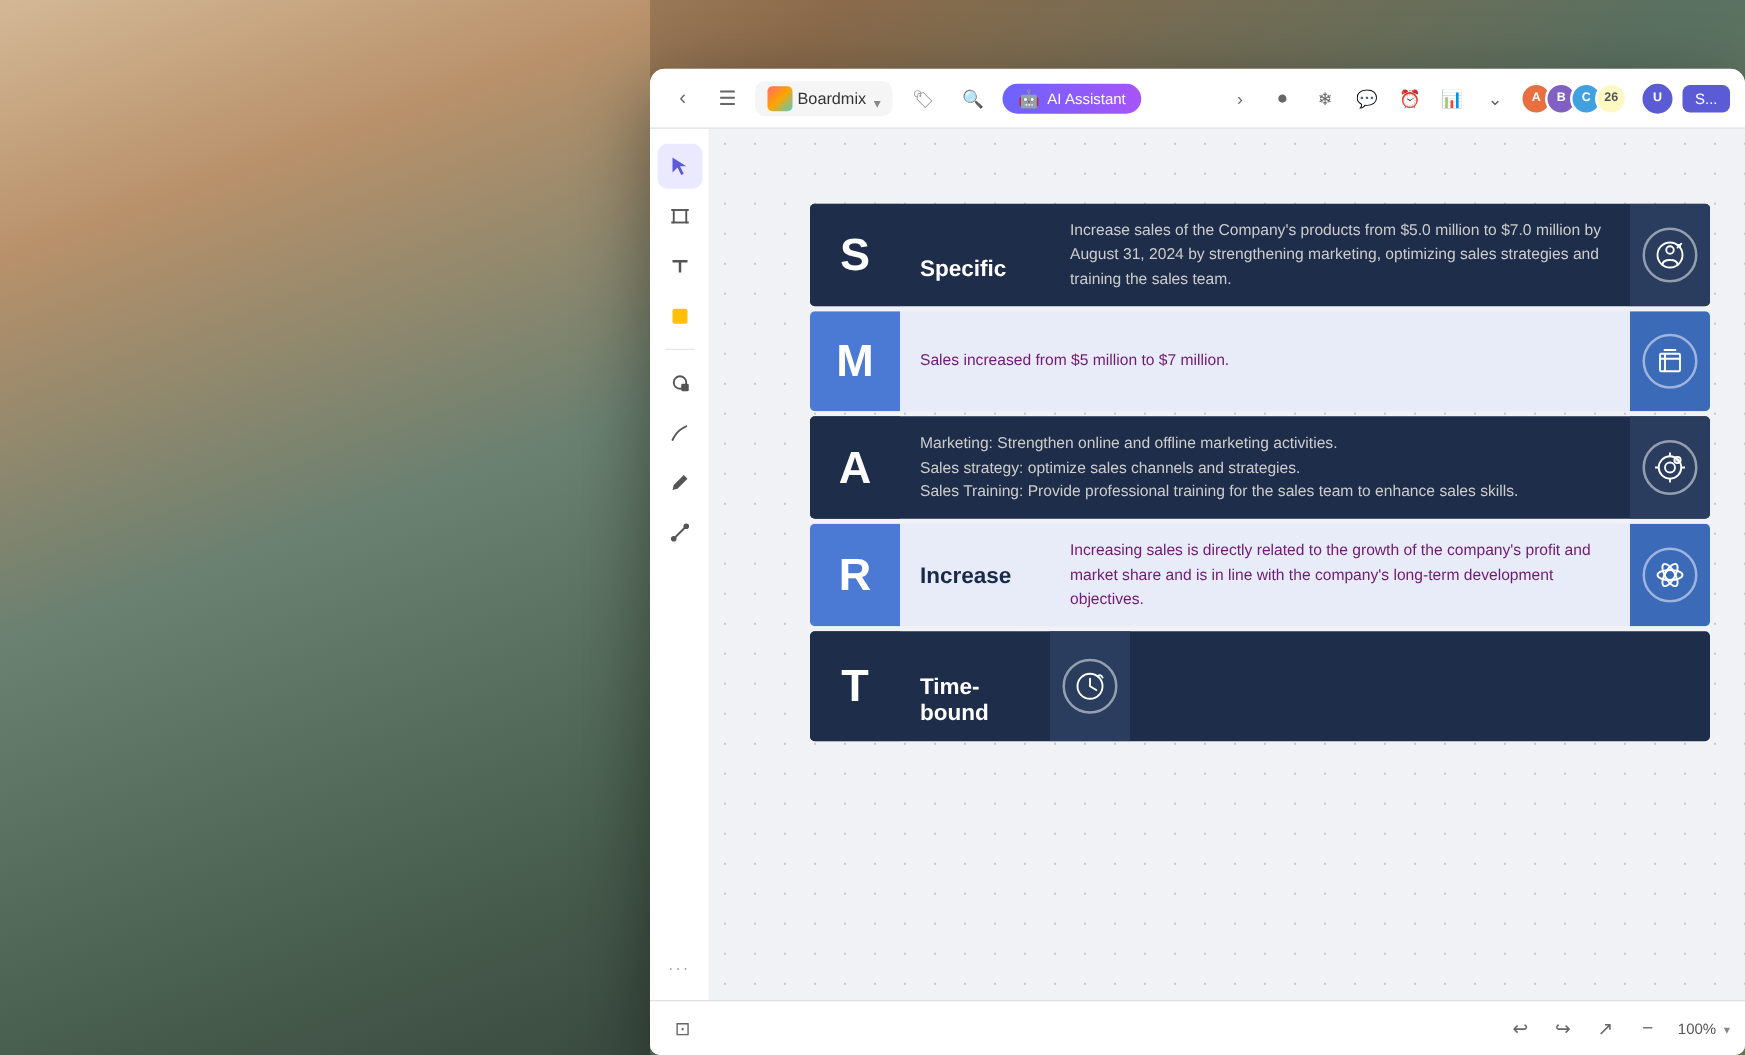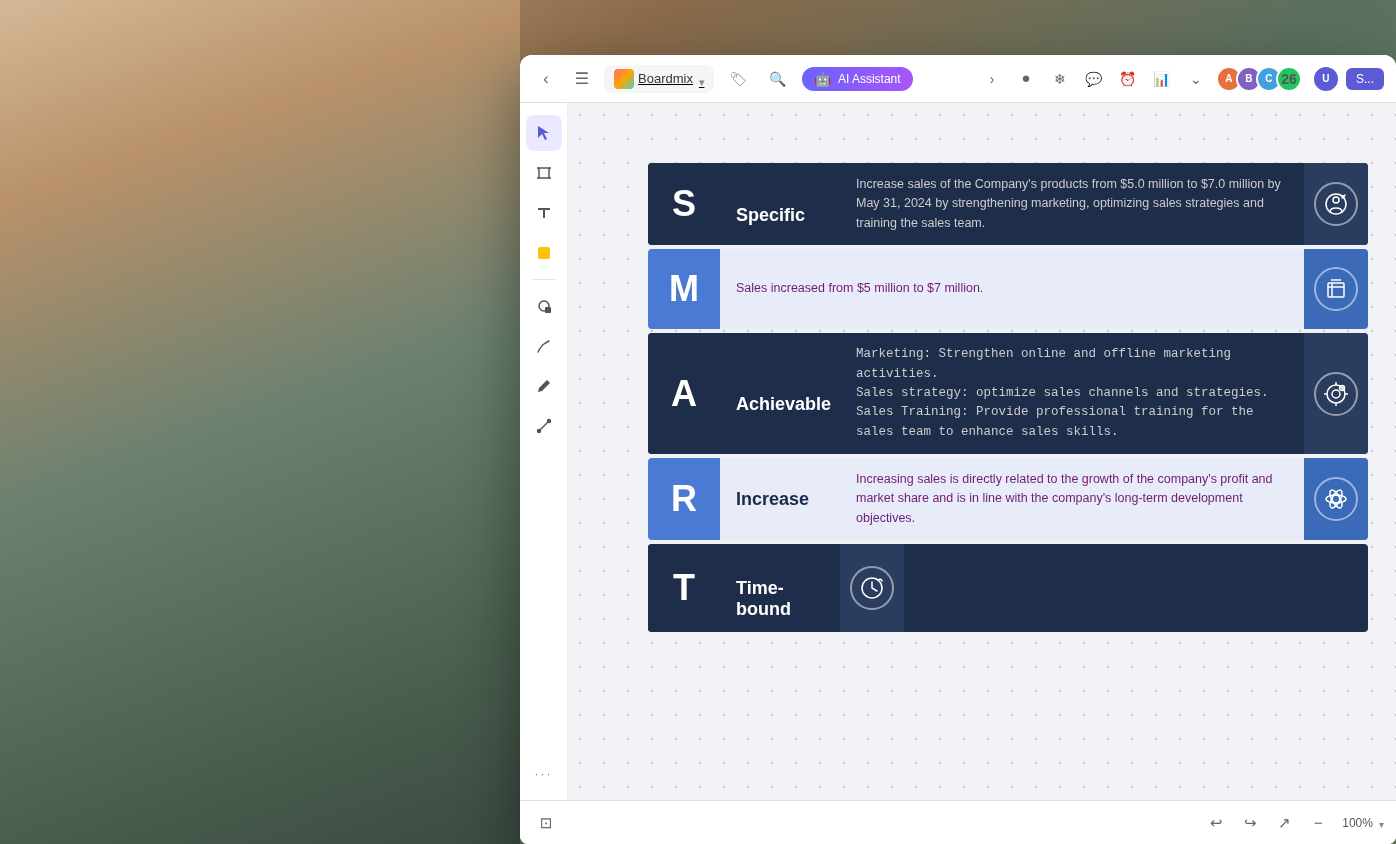--- a/index.html
+++ b/index.html
@@ -65,21 +65,20 @@
       color: #666;
       font-size: 16px;
     }
 
     .breadcrumb-area {
       display: flex; align-items: flex-end; gap: 6px;
       background: #f5f5f5;
       border-radius: 8px;
       padding: 4px 10px;
       cursor: pointer;
-      text-decoration: underline;
     }
 
     .boardmix-logo {
       display: flex; align-items: center; gap: 4px;
       font-size: 13px; font-weight: 500; color: #333;
     }
 
     .logo-icon {
       width: 20px; height: 20px;
       background: linear-gradient(135deg, #ff6b6b, #ffa500, #4ecdc4);
@@ -132,23 +131,23 @@
       width: 26px; height: 26px;
       border-radius: 50%;
       border: 2px solid white;
       margin-left: -6px;
       font-size: 10px;
       display: flex; align-items: center; justify-content: center;
       font-weight: 600; color: white;
     }
 
     .avatar-count {
-      background: #22c55e;
+      background: #fef9c3;
       color: #555;
-      font-size: 14px;
+      font-size: 10px;
     }
 
     .share-btn {
       background: #5b5bd6;
       color: white;
       border-radius: 6px;
       padding: 4px 10px;
       font-size: 12px;
       font-weight: 500;
       cursor: pointer;
@@ -425,21 +424,21 @@
       </div>
       <div class="tool-more">···</div>
     </div>
 
     <div class="canvas-area">
       <div class="smart-table">
 
         <div class="smart-row dark">
           <div class="row-letter">S</div>
           <div class="row-title">Specific</div>
-          <div class="row-desc">Increase sales of the Company's products from $5.0 million to $7.0 million by May 31, 2024 by strengthening marketing, optimizing sales strategies and training the sales team.</div>
+          <div class="row-desc">Increase sales of the Company's products from $5.0 million to $7.0 million by August 31, 2024 by strengthening marketing, optimizing sales strategies and training the sales team.</div>
           <div class="row-icon">
             <div class="icon-circle">
               <svg width="28" height="28" viewBox="0 0 28 28" fill="none" stroke="white" stroke-width="1.5">
                 <circle cx="14" cy="14" r="10"></circle>
                 <circle cx="14" cy="10" r="3"></circle>
                 <path d="M8 22 Q8 18 14 18 Q20 18 20 22" stroke-linecap="round"></path>
                 <path d="M20 8 l3 -3 M20 6 l2 0 M22 8 l0 -2" stroke-linecap="round"></path>
               </svg>
             </div>
           </div>
@@ -455,22 +454,21 @@
                 <line x1="6" y1="12" x2="22" y2="12"></line>
                 <line x1="10" y1="8" x2="10" y2="22"></line>
                 <line x1="9" y1="5" x2="19" y2="5"></line>
               </svg>
             </div>
           </div>
         </div>
 
         <div class="smart-row dark">
           <div class="row-letter">A</div>
-          <div class="row-title">Achievable</div>
-          <div class="row-desc" style="white-space: pre-line; font-family: Liberation Mono, monospace;">Marketing: Strengthen online and offline marketing activities.
+          <div class="row-desc" style="white-space: pre-line;">Marketing: Strengthen online and offline marketing activities.
 Sales strategy: optimize sales channels and strategies.
 Sales Training: Provide professional training for the sales team to enhance sales skills.</div>
           <div class="row-icon">
             <div class="icon-circle">
               <svg width="28" height="28" viewBox="0 0 28 28" fill="none" stroke="white" stroke-width="1.5">
                 <circle cx="14" cy="14" r="9"></circle>
                 <circle cx="14" cy="14" r="4"></circle>
                 <path d="M14 5 L14 2 M14 26 L14 23 M5 14 L2 14 M26 14 L23 14"></path>
                 <circle cx="20" cy="8" r="2.5" fill="rgba(255,255,255,0.3)"></circle>
                 <path d="M19 7 l2 2"></path>

